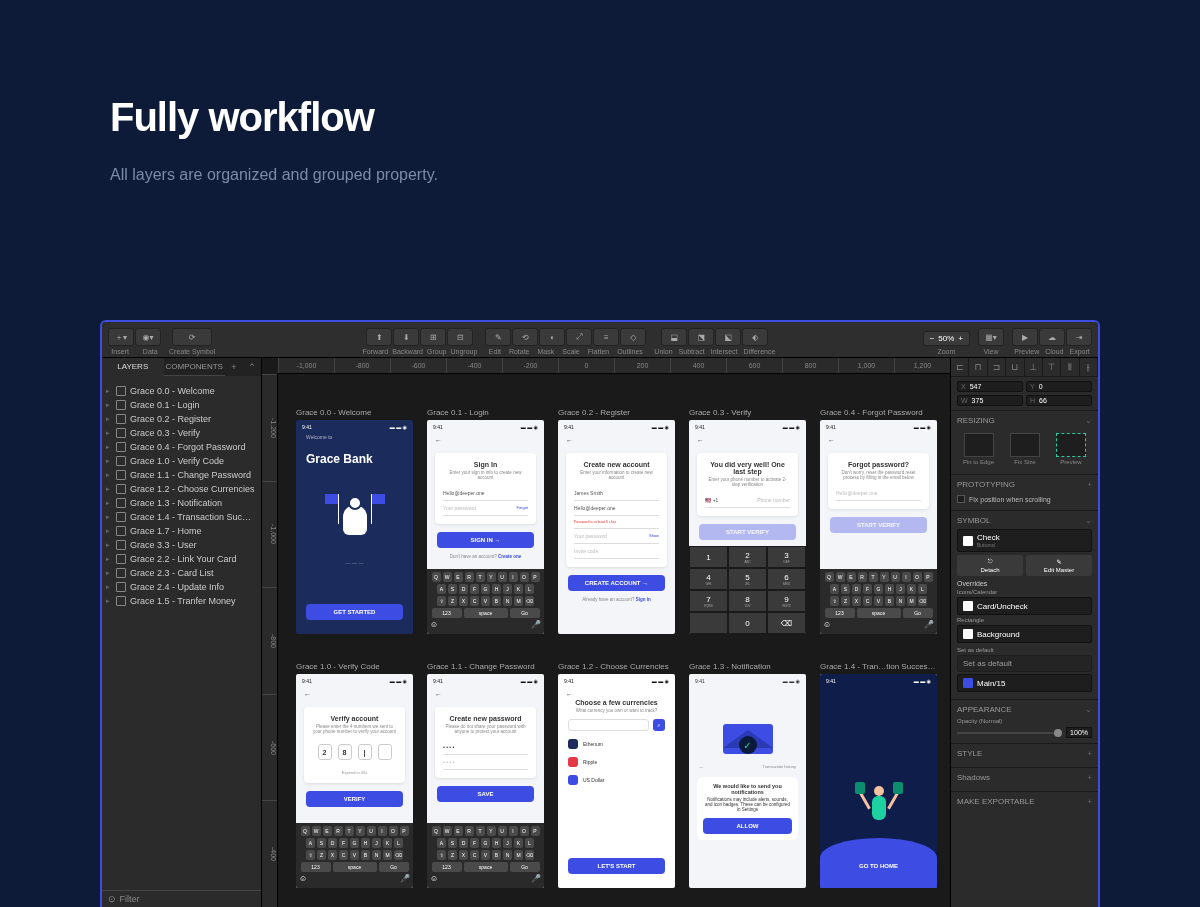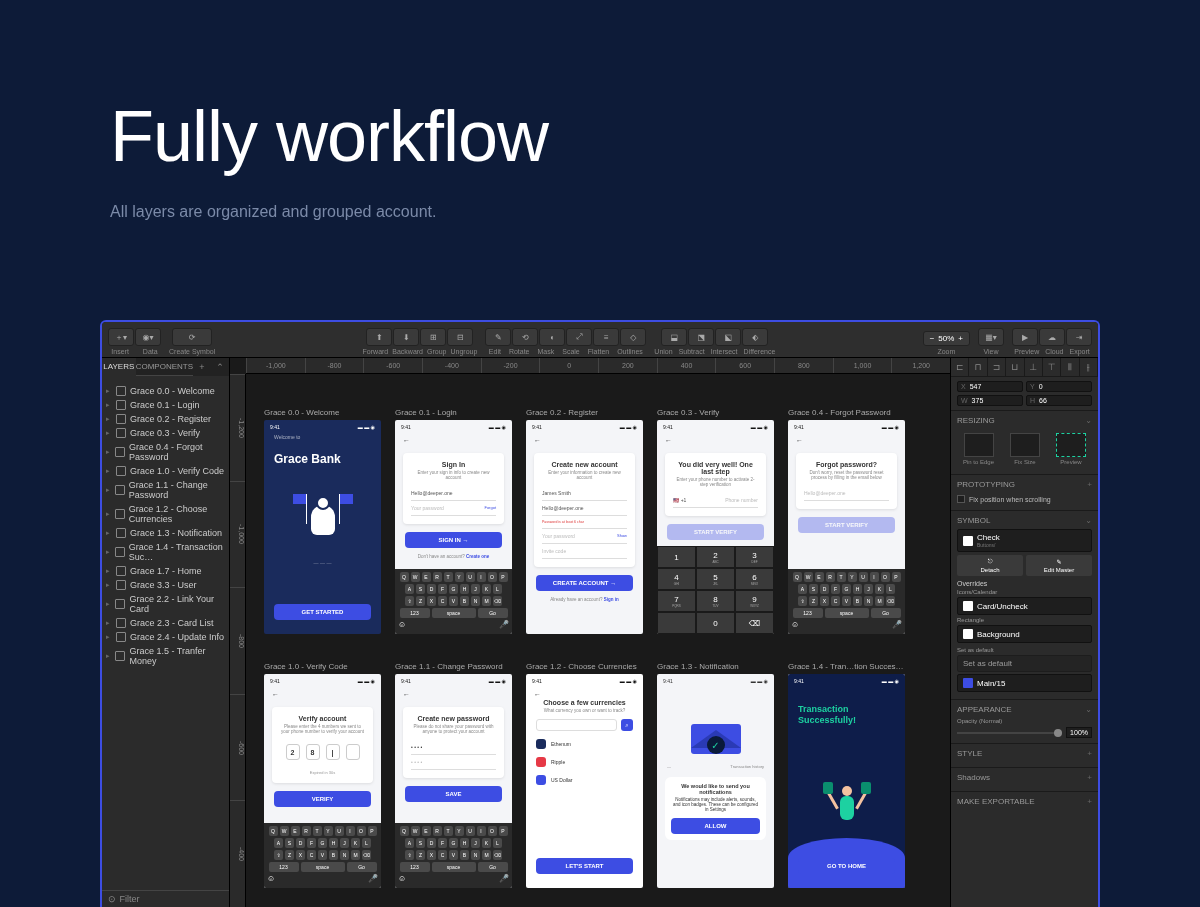--- a/index.html
+++ b/index.html
@@ -1,32 +1,32 @@
 <!DOCTYPE html>
 <html><head>
 <meta charset="utf-8">
 <style>
 * { margin: 0; padding: 0; box-sizing: border-box; font-family: -apple-system, BlinkMacSystemFont, 'Segoe UI', sans-serif; }
 body { background: #0d1b38; color: #fff; width: 1200px; height: 907px; overflow: hidden; }
 .page { width: 100%; height: 100%; position: relative; }
 .hero { padding: 95px 0 0 110px; }
-.hero h1 { font-size: 72px; font-weight: 400; letter-spacing: -1px; }
+.hero h1 { font-size: 40px; font-weight: 700; letter-spacing: -1px; }
 .hero p { margin-top: 26px; font-size: 16px; color: #7b8aa8; font-weight: 400; }
 .app-shell { position: absolute; left: 100px; right: 100px; top: 320px; bottom: 0; background: #1e1e1e; border: 2px solid #3d4de3; border-bottom: none; border-radius: 6px 6px 0 0; display: flex; flex-direction: column; overflow: hidden; }
 
 .toolbar { background: #2e2e2e; display: flex; align-items: flex-end; padding: 4px 6px 2px; gap: 8px; height: 36px; border-bottom: 1px solid #000; }
 .tb-group { display: flex; gap: 2px; flex-direction: column; align-items: center; }
 .tb-btns { display: flex; gap: 1px; }
 .tb-btn { background: #3a3a3a; border: 1px solid #222; width: 26px; height: 18px; border-radius: 3px; display: flex; align-items: center; justify-content: center; font-size: 8px; color: #aaa; }
 .tb-label { font-size: 7px; color: #888; }
 .tb-spacer { flex: 1; }
 .zoom-pill { background: #3a3a3a; border: 1px solid #222; border-radius: 3px; padding: 2px 6px; font-size: 8px; display: flex; align-items: center; gap: 4px; }
 
 .app-body { flex: 1; display: flex; overflow: hidden; }
-.left-panel { width: 128px; background: #2b2b2b; display: flex; flex-direction: column; border-right: 1px solid #000; font-size: 9px; }
+.left-panel { width: 160px; background: #2b2b2b; display: flex; flex-direction: column; border-right: 1px solid #000; font-size: 9px; }
 .lp-tabs { display: flex; height: 18px; background: #222; }
 .lp-tab { flex: 1; text-align: center; line-height: 18px; font-size: 8px; color: #999; border-bottom: 1px solid #444; }
 .lp-tab.active { background: #2b2b2b; color: #ddd; border-bottom-color: transparent; }
 .lp-add { width: 18px; text-align: center; line-height: 18px; color: #888; }
 .pages-list { }
 .pages-list .page-item { padding: 3px 8px; color: #ccc; }
 .pages-list .page-item.active { background: #547dd1; color: #fff; }
 .layers-list { flex: 1; overflow: hidden; margin-top: 8px; }
 .layer-row { display: flex; align-items: center; padding: 2px 4px; gap: 4px; color: #ccc; }
 .layer-icon { width: 10px; height: 10px; border: 1px solid #888; border-radius: 1px; flex-shrink: 0; }
@@ -129,21 +129,21 @@
 .slider { flex: 1; height: 2px; background: #444; position: relative; }
 .slider .thumb { position: absolute; right: 0; top: -3px; width: 8px; height: 8px; background: #888; border-radius: 50%; }
 .opacity-val { background: #1e1e1e; border: 1px solid #111; padding: 1px 3px; font-size: 7px; }
 </style>
 </head>
 <body>
 
 <div class="page">
   <div class="hero">
     <h1>Fully workflow</h1>
-    <p>All layers are  organized and grouped account.</p>
+    <p>All layers are  organized and grouped property.</p>
   </div>
 
   <div class="app-shell">
 
     <div class="toolbar">
       <div class="tb-group">
         <div class="tb-btns">
           <div class="tb-btn">＋▾</div>
           <div class="tb-btn">◉▾</div>
         </div>
@@ -778,21 +778,20 @@
             </div>
 
             <div class="artboard">
               <div class="ab-title">Grace 1.4 - Tran…tion Successfully</div>
               <div class="ab-frame">
                 <div class="success-screen">
                   <div class="phone-status">
                       <span>9:41</span>
                       <span>▬ ▬ ◉</span>
                     </div>
-                  <div class="success-title"><span>Transaction</span><br><span>Successfully!</span></div>
                   <div class="success-wave"></div>
                   <div class="success-person">
                     <div class="sp-arm l"></div>
                       <div class="sp-arm r"></div>
                     <div class="sp-bag l"></div>
                       <div class="sp-bag r"></div>
                     <div class="sp-head"></div>
                       <div class="sp-body"></div>
                   </div>
                   <div class="btn-primary abs-bottom">GO TO HOME</div>

